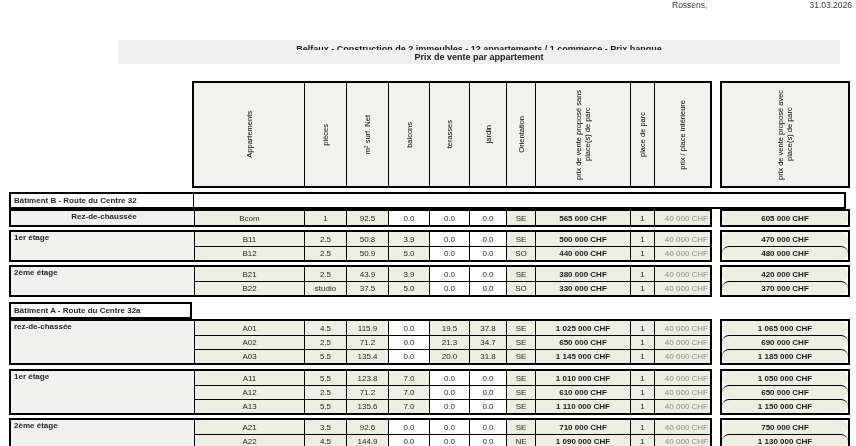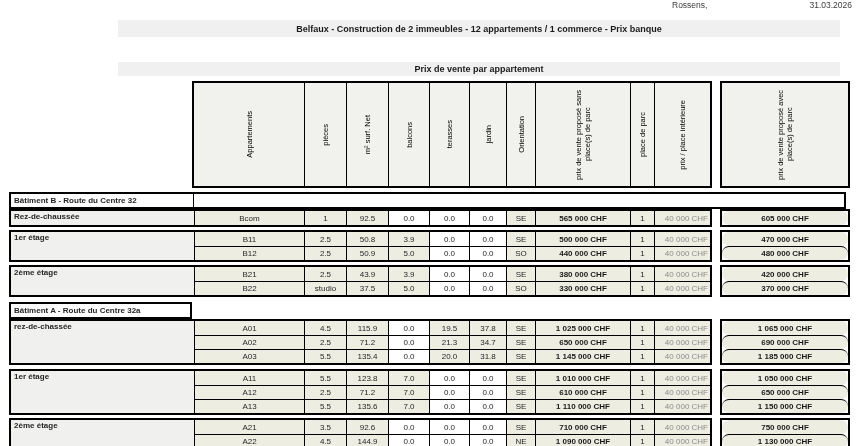--- a/index.html
+++ b/index.html
@@ -14,22 +14,22 @@
   }
   .topline span { position:absolute; top:0px; font-size:8.5px; color:#3a3a3a; }
   .place { left:672px; }
   .date  { right:4px; }
   .tbar {
     position:absolute; left:118px; width:722px;
     background:#f0f0f0;
     display:flex; align-items:center; justify-content:center;
     font-size:9px; font-weight:bold; color:#1a1a1a;
   }
-  .t1 { top:20px; height:17px; }
-  .t2 { top:62px; height:14px; }
+  .t1 { top:40px; height:17px; }
+  .t2 { top:50px; height:14px; }
 
   .tablewrap { position:absolute; left:9px; top:81px; }
 
   
   .hrow { display:flex; margin-left:183px; }
   .hmain {
     display:flex; height:107px; border:2px solid #000; background:#f1f1ee;
   }
   .hcell { display:flex; align-items:center; justify-content:center; height:100%; }
   .hcell + .hcell { border-left:1px solid #000; }
@@ -137,21 +137,21 @@
           <span class="vtext">prix de vente proposé avec place(s) de parc</span>
         </div>
     </div>
     <div id="sections">
         <div class="bldgrow" style="margin-top: 4px;">
           <div class="bldglabel">Bâtiment B  - Route du Centre 32</div>
           <div class="bldgempty"></div>
         </div>
         <div class="group" style="margin-top: 0px;">
           <div class="gmain">
-            <div class="flabel" style="grid-row: 1 / span 1;">Rez-de-chaussée</div>
+            <div class="flabel" style="grid-row: 1 / span 1; text-align: center;">Rez-de-chaussée</div>
             <div class="cell">Bcom</div>
             <div class="cell">1</div>
             <div class="cell">92.5</div>
             <div class="cell zc wbg">0.0</div>
             <div class="cell zc wbg">0.0</div>
             <div class="cell zc wbg">0.0</div>
             <div class="cell">SE</div>
             <div class="cell bold">565 000 CHF</div>
             <div class="cell">1</div>
             <div class="cell muted right">40 000 CHF</div>

